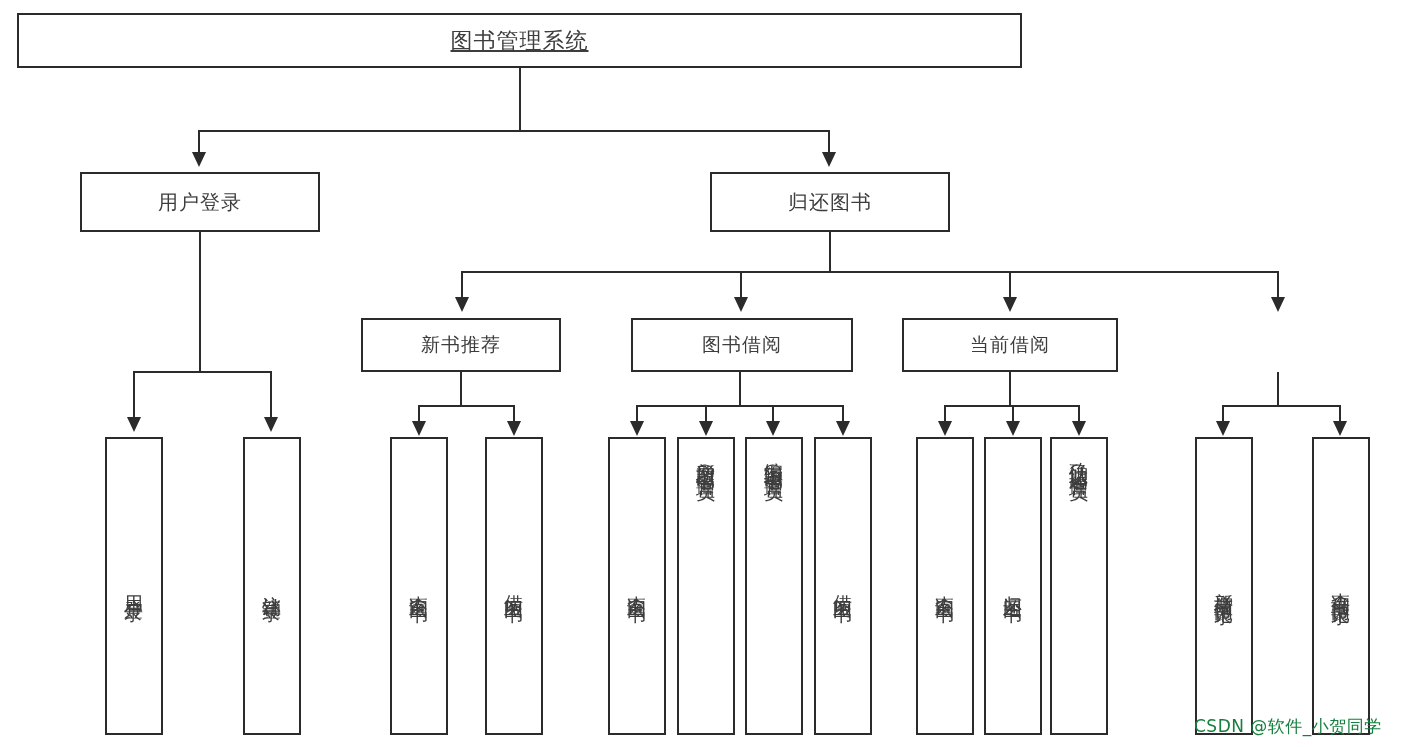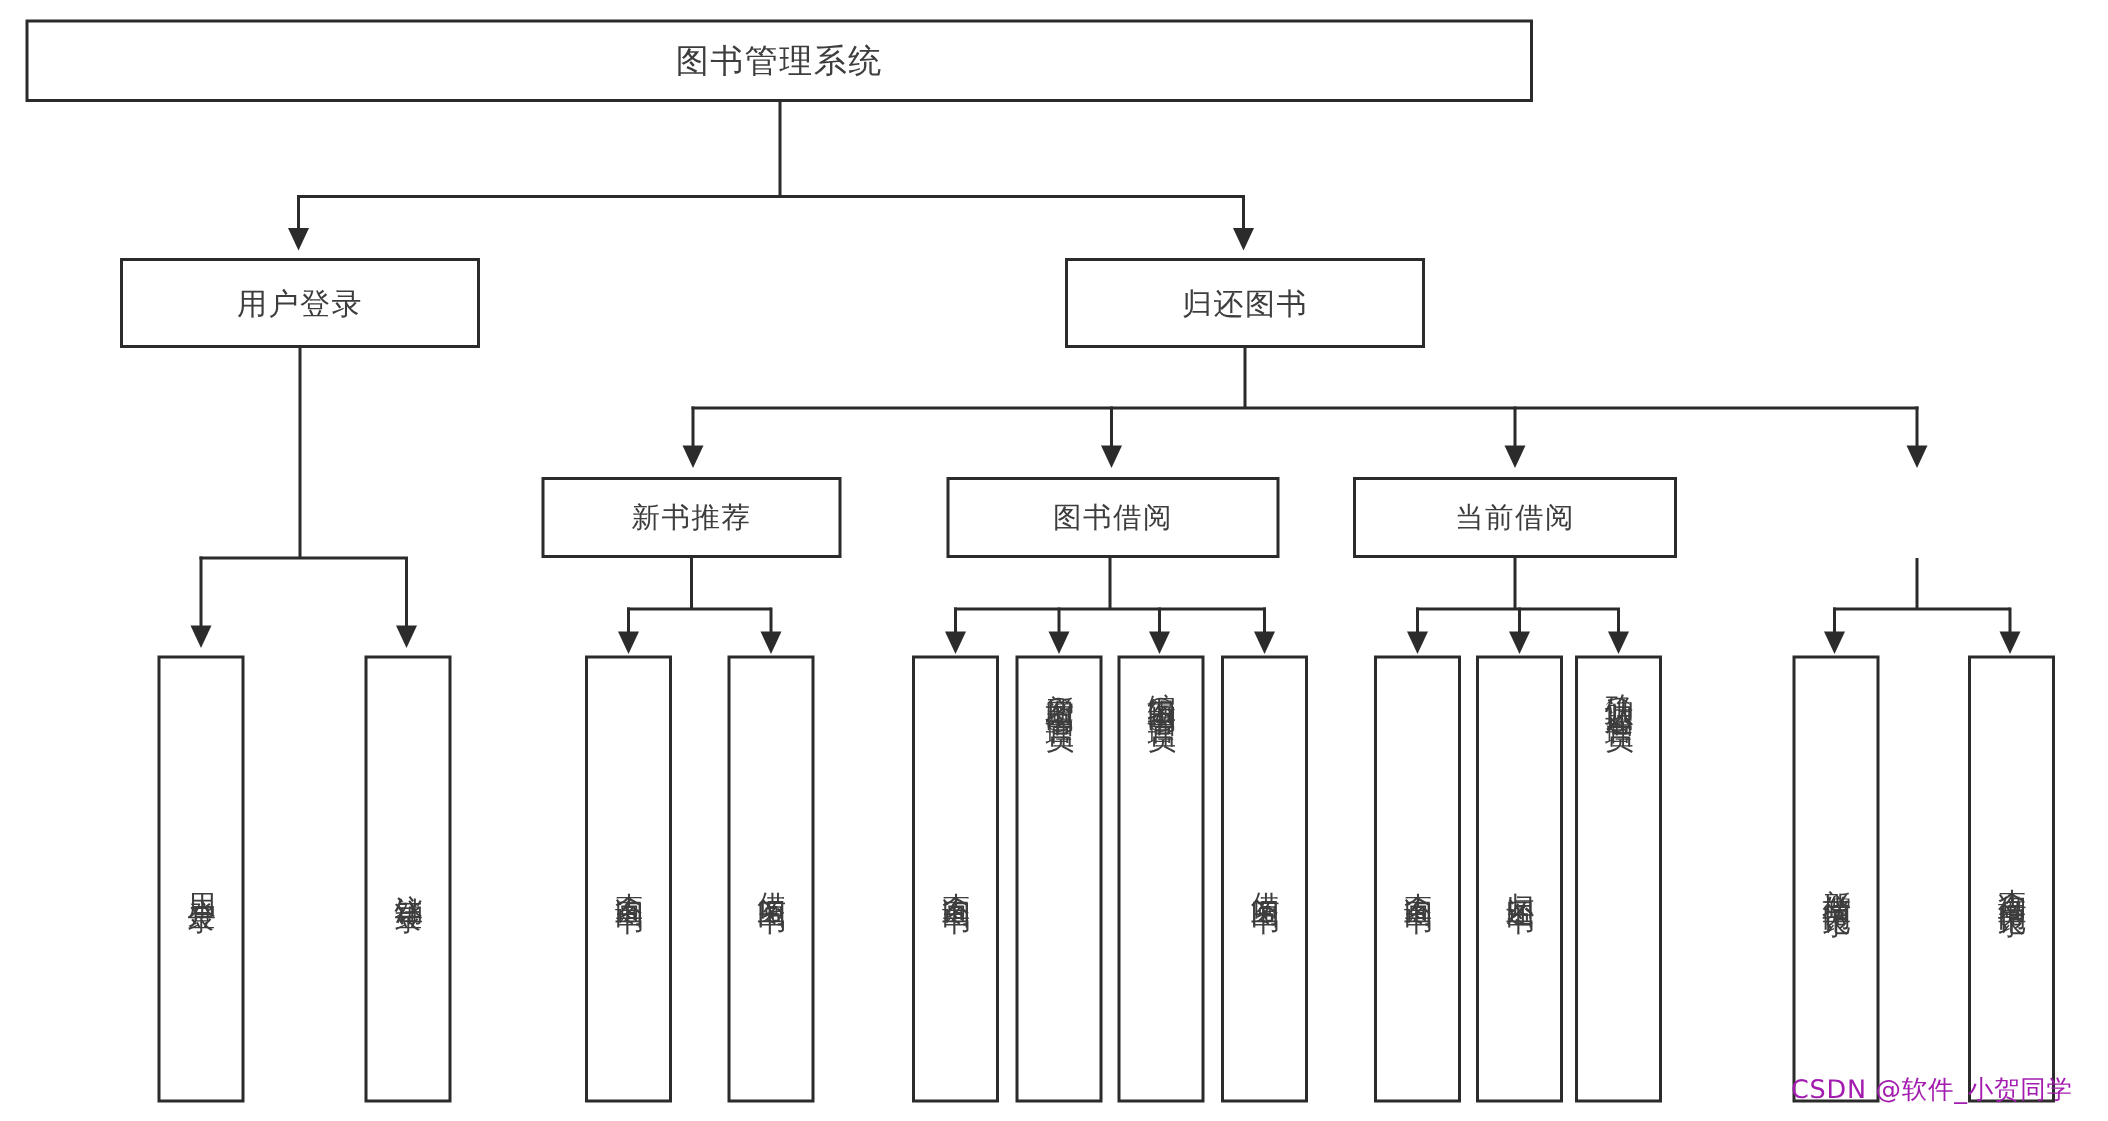--- a/index.html
+++ b/index.html
@@ -25,20 +25,21 @@
     border: 2px solid #2b2b2b;
     background: #ffffff;
     display: flex;
     align-items: center;
     justify-content: center;
     color: #3d3d3d;
   }
   .box.root {
     font-size: 22px;
     letter-spacing: 1px;
+    text-decoration: underline;
   }
   .box.lvl2 {
     font-size: 20px;
     letter-spacing: 1px;
   }
   .box.lvl3 {
     font-size: 19px;
     letter-spacing: 1px;
   }
   .box.leaf {
@@ -76,21 +77,21 @@
   .arrow {
     position: absolute;
     width: 0;
     height: 0;
     border-left: 7px solid transparent;
     border-right: 7px solid transparent;
     border-top: 15px solid #2b2b2b;
   }
   .watermark {
     position: absolute;
-    color: #a21caf;
+    color: #15803d;
     font-size: 17px;
     white-space: nowrap;
     letter-spacing: 0.5px;
   }
 </style>
 </head>
 <body>
 
 <div id="canvas">
 

